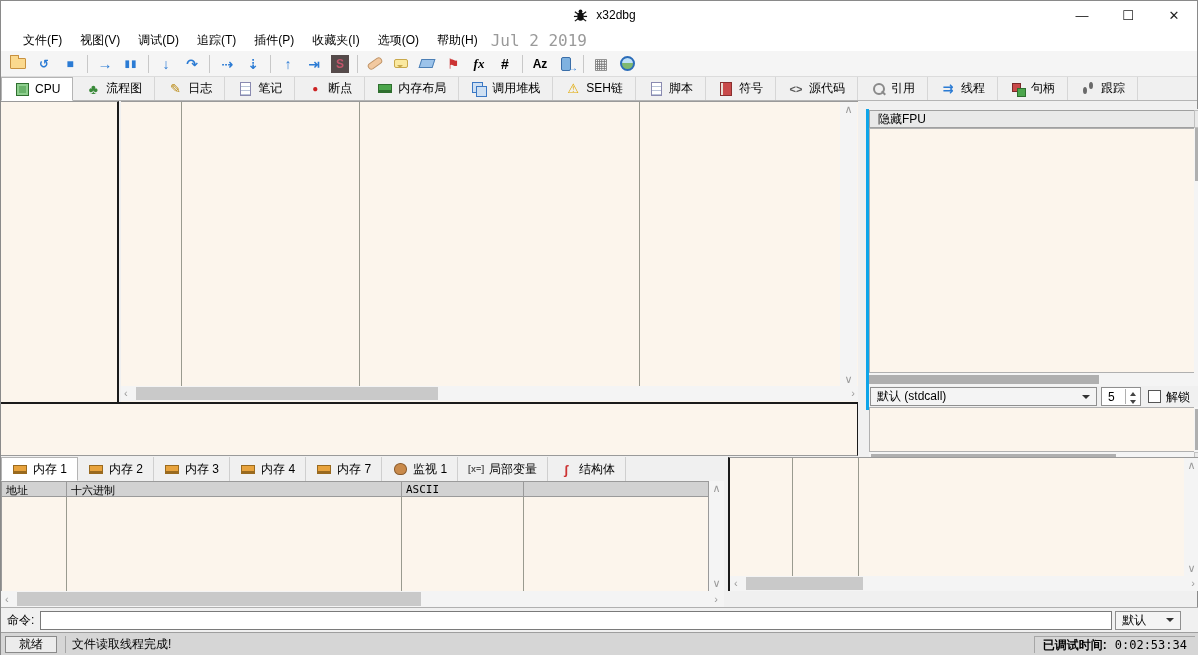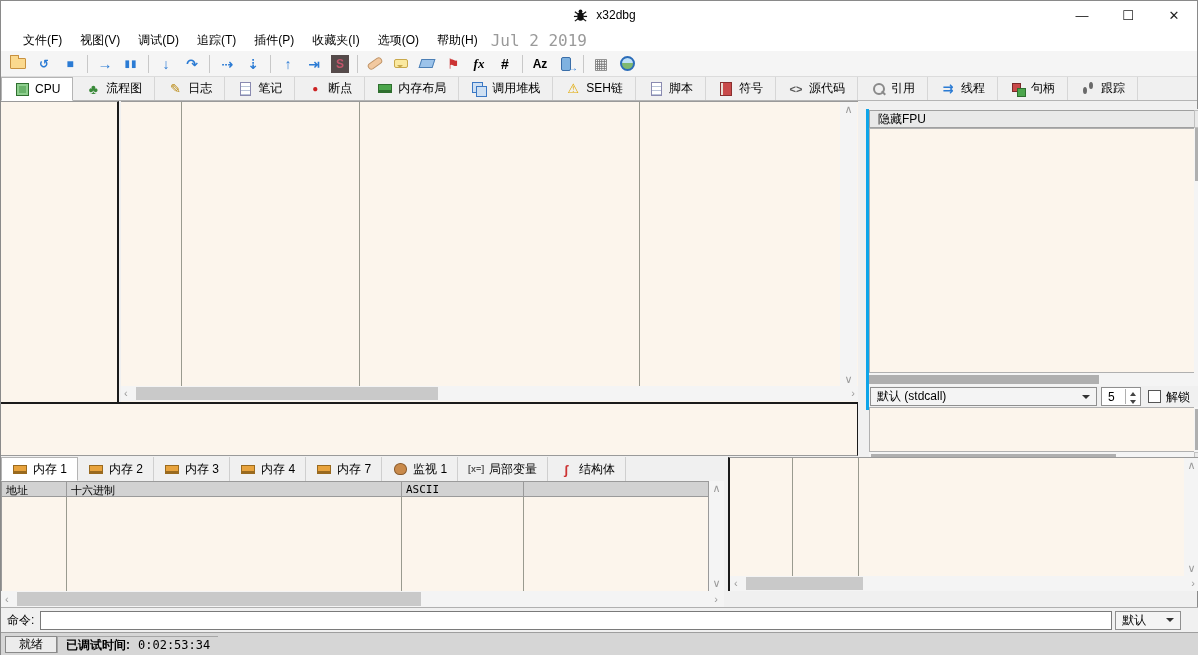--- a/index.html
+++ b/index.html
@@ -434,19 +434,20 @@
     <label>命令:</label>
     <input class="cmd-input" type="text" value="" style="">
     <div class="combo cmd-combo">
       <span>默认</span>
       <span class="arrow"></span>
     </div>
   </div>
 
   <div class="statusbar">
     <span class="st-state">就绪</span>
+    <span class="st-msg">文件读取线程完成!</span>
     <span class="st-time">
       <span>已调试时间:</span>
       <span class="tval">0:02:53:34</span>
     </span>
   </div>
 
 </div>
 
 </body></html>

